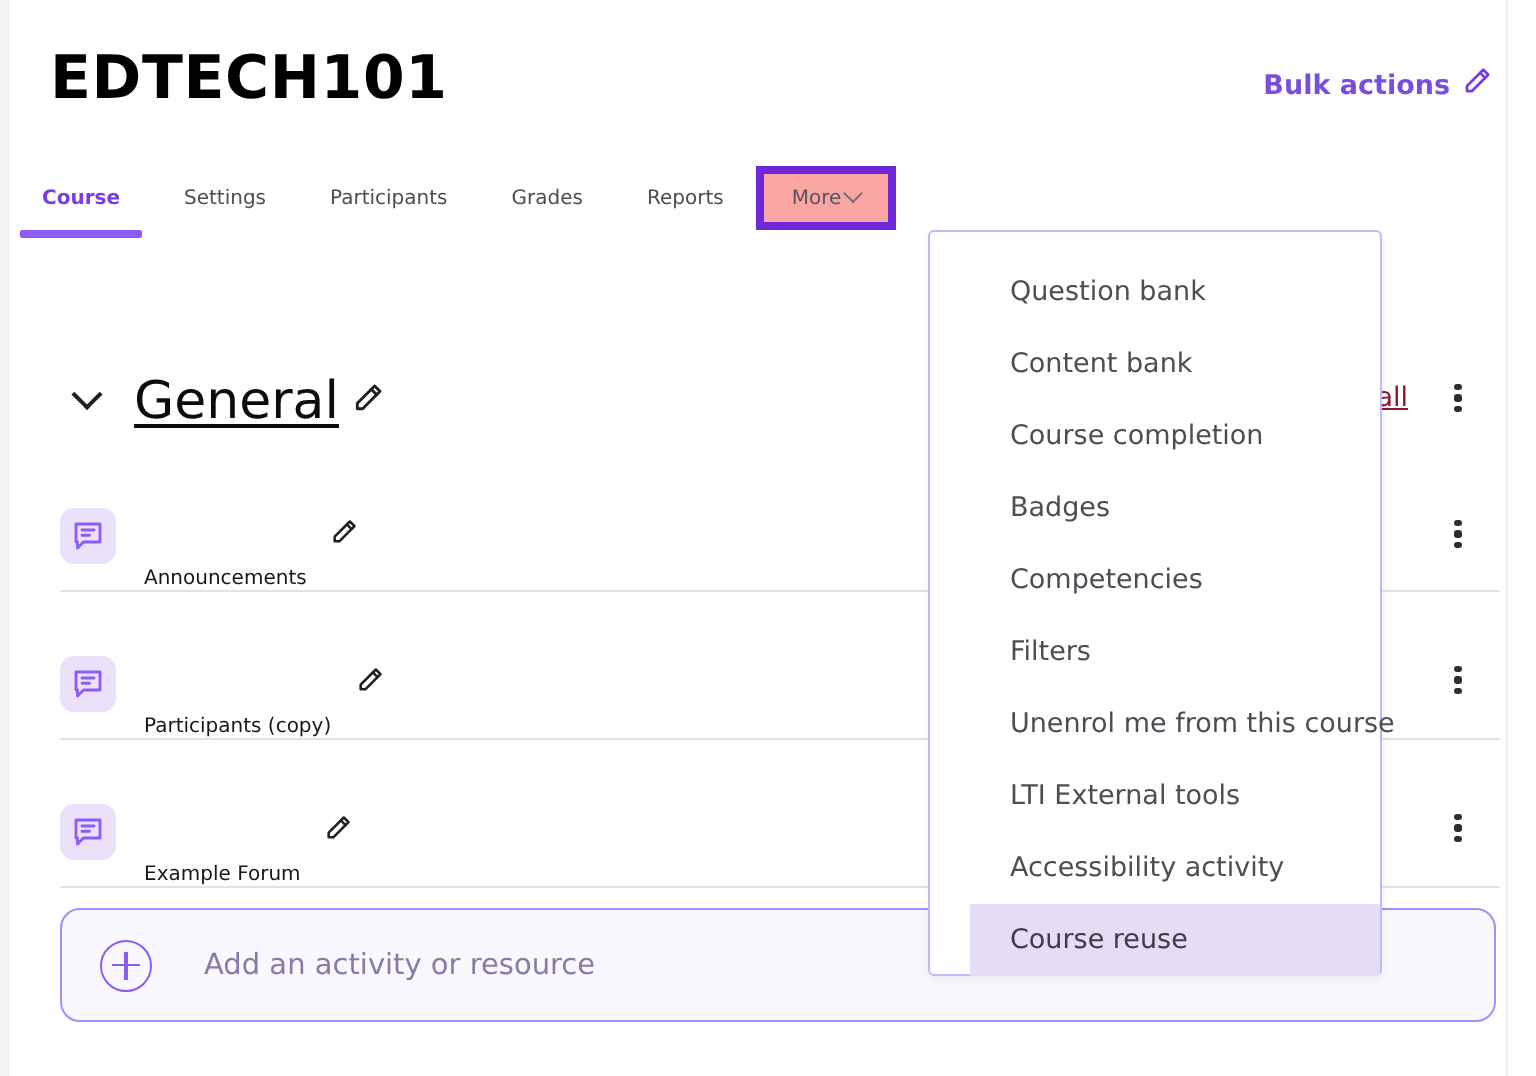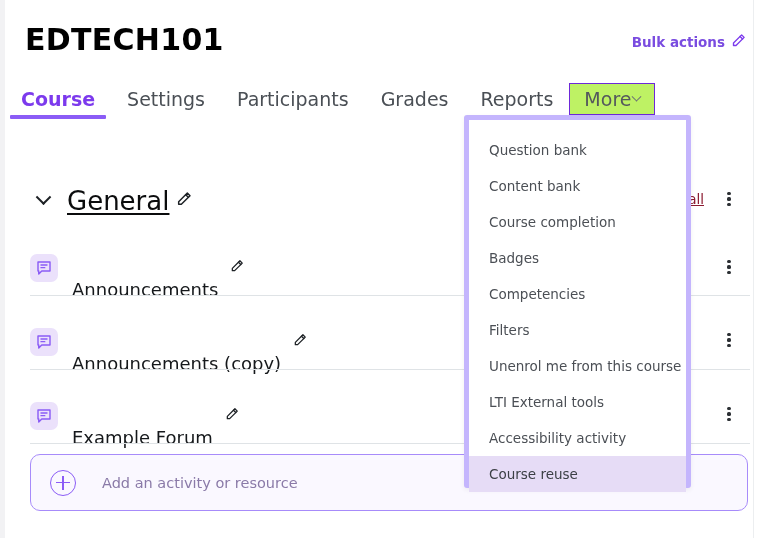--- a/index.html
+++ b/index.html
@@ -80,21 +80,21 @@
     top: 83px;
     height: 32px;
     display: flex;
     align-items: stretch;
   }
   .tab {
     position: relative;
     display: flex;
     align-items: center;
     padding: 0 14px;
-    font-size: 19px;
+    font-size: 10px;
     color: #4a4f55;
     cursor: pointer;
     white-space: nowrap;
     background: transparent;
     border: 2px solid transparent;
     justify-content: center;
   }
   .tab.active {
     color: #7c3aed;
     font-weight: 700;
@@ -102,22 +102,22 @@
   .tab.active::after {
     content: "";
     position: absolute;
     left: 3px; right: 3px;
     bottom: -6px;
     height: 4px;
     background: #8b5cf6;
     border-radius: 1px;
   }
   .tab.more-tab {
-    background: #bef264;
-    border: 1px solid #6d28d9;
+    background: #fca5a5;
+    border: 4px solid #6d28d9;
     color: #54585d;
     gap: 2px;
   }
   .chev {
     display: inline-block;
     width: 7px; height: 7px;
     border-right: 1.5px solid #6b7075;
     border-bottom: 1.5px solid #6b7075;
     transform: rotate(45deg) translate(-2px,-2px);
   }
@@ -203,21 +203,21 @@
     width: 28px; height: 28px;
     border-radius: 7px;
     background: #ebe1fb;
     display: flex;
     align-items: center;
     justify-content: center;
     flex: none;
   }
   .act-name {
     margin-left: 14px;
-    font-size: 18px;
+    font-size: 10px;
     color: #15181b;
     cursor: pointer;
     white-space: nowrap;
     margin-top: 43px;
   }
   .act-pencil { margin-left: 12px; }
 
   .hr {
     position: absolute;
     left: 25px;
@@ -266,25 +266,26 @@
   }
 
   
   .dropdown {
     position: absolute;
     left: 459px;
     top: 115px;
     width: 227px;
     height: 373px;
     background: #ffffff;
-    border: 5px solid #c4b5fd;
+    border: 1px solid #c4b5fd;
     border-radius: 3px;
     box-shadow: 0 2px 5px rgba(0,0,0,0.06);
     z-index: 40;
     padding-top: 12px;
+    padding-left: 20px;
   }
   .dd-item {
     height: 36px;
     display: flex;
     align-items: center;
     padding-left: 20px;
     font-size: 13.5px;
     color: #4b4f55;
     cursor: pointer;
     white-space: nowrap;
@@ -382,21 +383,21 @@
     </div>
     <div class="hr" style="top:180px;"></div>
 
     <div class="activity" style="top:190px;">
       <span class="act-icon">
         <svg width="18" height="18" viewBox="0 0 24 24" fill="none" stroke="#8b5cf6" stroke-width="1.9" stroke-linecap="round" stroke-linejoin="round">
           <path d="M4 4h16v12H9l-4 4v-4H4z"></path>
           <path d="M8 8h8M8 11.5h5"></path>
         </svg>
       </span>
-      <span class="act-name">Announcements (copy)</span>
+      <span class="act-name">Participants (copy)</span>
       <span class="act-pencil">
         <svg width="14" height="14" viewBox="0 0 24 24" fill="none" stroke="#1d2125" stroke-width="2.2" stroke-linecap="round" stroke-linejoin="round">
           <path d="M17 3l4 4L8 20H4v-4L17 3z"></path>
           <path d="M14.5 5.5l4 4"></path>
         </svg>
       </span>
     </div>
     <div class="kebab" style="right:28px; top:214px;">
       <i></i>
       <i></i>

